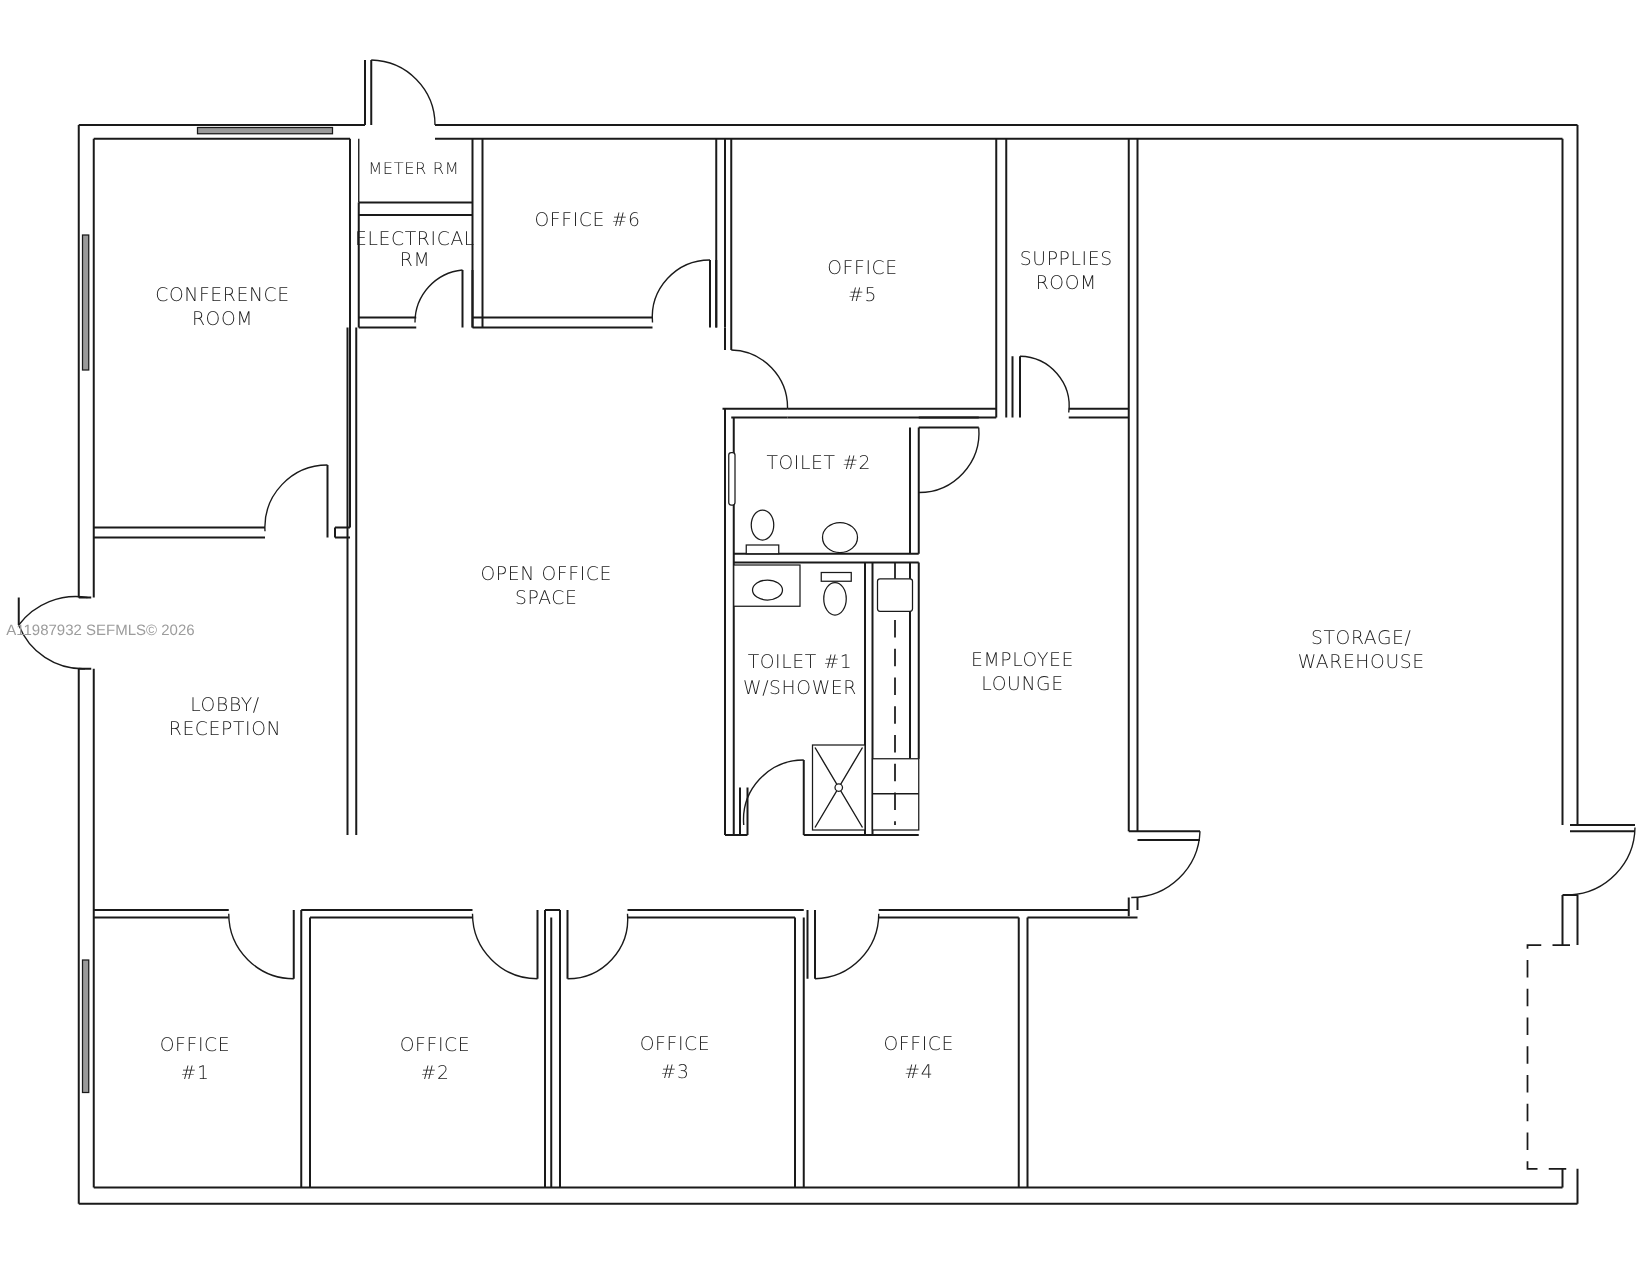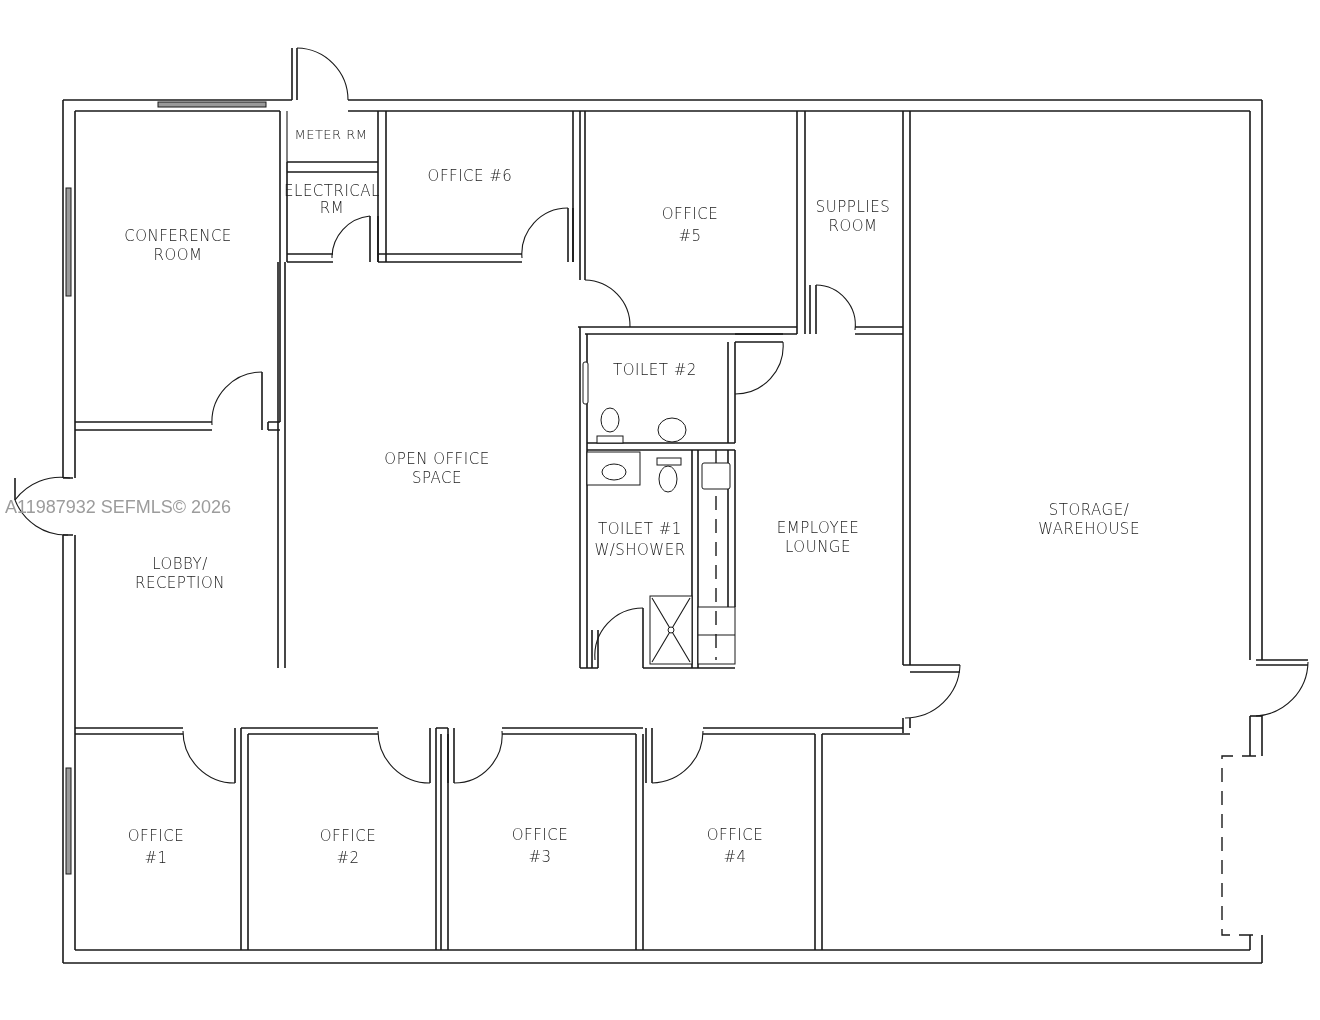--- a/index.html
+++ b/index.html
@@ -5,21 +5,21 @@
   html, body { margin: 0; padding: 0; background: #ffffff; }
   body { width: 1320px; height: 1020px; position: relative; overflow: hidden; font-family: "DejaVu Sans", sans-serif; }
   #plan { position: absolute; left: 0; top: 0; width: 1320px; height: 1020px; }
   .wall { fill: none; stroke: #1a1a1a; stroke-width: 1.6; }
   .thin { fill: none; stroke: #1a1a1a; stroke-width: 1.1; }
   .arc { fill: none; stroke: #1a1a1a; stroke-width: 1.1; }
   .dash { fill: none; stroke: #1a1a1a; stroke-width: 1.4; stroke-dasharray: 14 9; }
   .win { fill: #9a9a9a; stroke: #1a1a1a; stroke-width: 1; }
   .label { font-family: "DejaVu Sans", sans-serif; font-size: 15px; fill: #1a1a1a; text-anchor: middle; letter-spacing: 0.5px; font-weight: 300; }
   .label.small { font-size: 13px; }
-  .watermark { position: absolute; left: 5px; top: 497px; font-family: "Liberation Sans", sans-serif; font-size: 18px; color: #9c9c9c; letter-spacing: 0px; white-space: nowrap; }
+  .watermark { position: absolute; left: 5px; top: 497px; font-family: "Liberation Sans", sans-serif; font-size: 12px; color: #9c9c9c; letter-spacing: 0px; white-space: nowrap; }
   .fixture { fill: #ffffff; stroke: #1a1a1a; stroke-width: 1; }
 </style>
 </head>
 <body>
 
 <svg id="plan" viewBox="0 0 1320 1020" xmlns="http://www.w3.org/2000/svg">
 
   <g>
 
     <path class="wall" d="M63 100 H292 M75 111 H280"></path>

